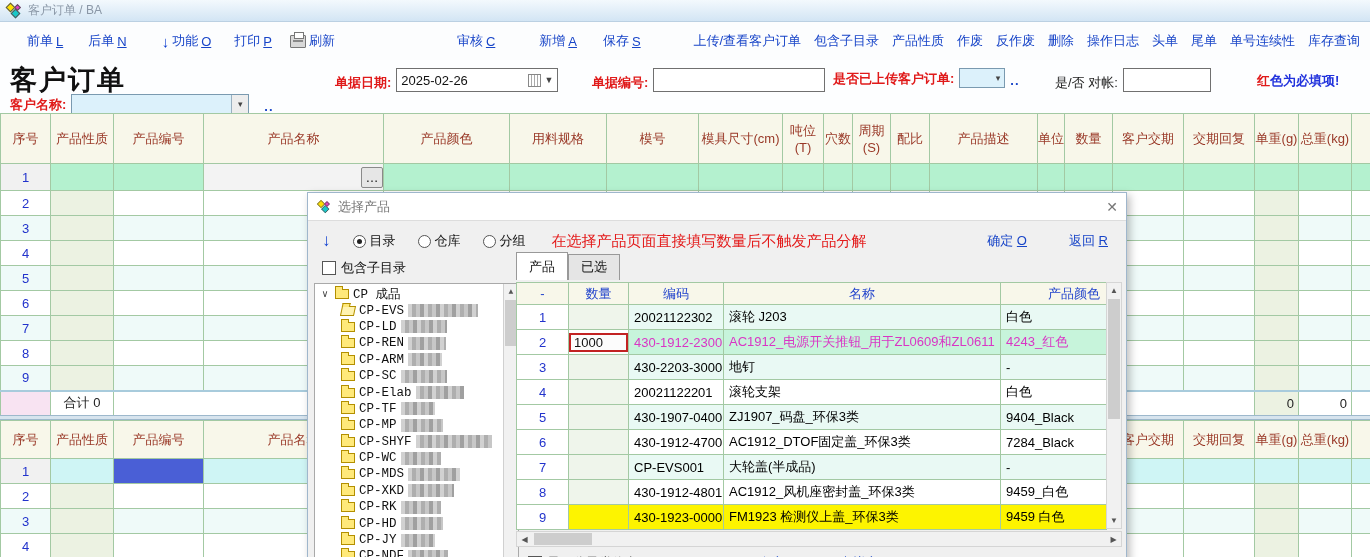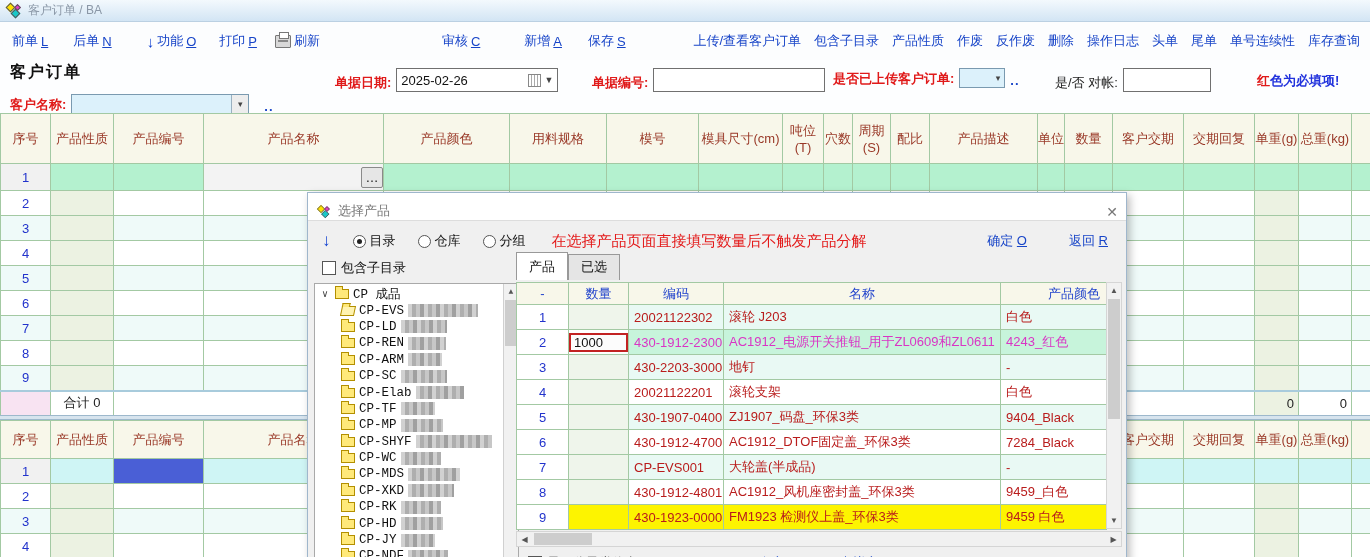--- a/index.html
+++ b/index.html
@@ -23,21 +23,21 @@
   .tbi u { text-decoration:underline; }
   .icon-down { color:#1040D0; font-weight:bold; font-size:15px; }
   .printer { position:relative; width:16px; height:13px; background:#D8D8D8; border:1px solid #777; border-radius:1px; display:inline-block; }
   .printer::before { content:""; position:absolute; left:3px; top:-4px; width:8px; height:5px; background:#FFF; border:1px solid #777; }
   .printer::after { content:""; position:absolute; left:2px; top:4px; width:10px; height:2px; background:#888; }
   .tb-right { margin-left:auto; display:flex; gap:13px; }
 
   
   .formarea { position:absolute; left:0; top:60px; width:1370px; height:53px; background:#FDFEFF; }
   .doc-title { position:absolute; left:10px; top:2px; font-family:"Liberation Serif","DejaVu Serif",serif;
-    font-size:16px; font-weight:bold; color:#111; letter-spacing:2px; }
+    font-size:27px; font-weight:bold; color:#111; letter-spacing:2px; }
   .rlabel { color:#E01A1A; font-weight:700; }
   .blabel { color:#222; }
   .fgroup { position:absolute; display:flex; align-items:flex-end; gap:5px; }
   .inputbox { border:1px solid #707070; background:#FFF; height:24px; display:flex; align-items:center;
     padding:0 4px; font-size:13px; color:#111; }
   .datebox { width:162px; justify-content:space-between; }
   .cal { position:relative; width:13px; height:13px; border:1px solid #888; background:
     repeating-linear-gradient(90deg,#FFF 0 2px,#AAA 2px 3px), repeating-linear-gradient(0deg,#FFF 0 2px,#AAA 2px 3px); }
   .arr { color:#444; font-size:9px; }
   .combo { background:#DCF1FB; border:1px solid #7A9AB0; height:20px; display:flex; align-items:center; justify-content:flex-end; }
@@ -82,21 +82,21 @@
   .t2 tr.odd  > td { background:#EFFAF9; }
   .t2 tr > td.c-nat { background:#ECF2E2; }
   .t2 tr > td.c-wg  { background:#ECF2E2; }
   .t2 tr.rowsel > td { background:#CFF5F5; }
   .t2 tr.rowsel > td.c-num { background:#F1F1F1; }
   .t2 tr.rowsel > td.cellsel { background:#4A5FD6; }
 
   
   .dialog { position:absolute; left:307px; top:192px; width:820px; height:384px; background:#F0F0F0;
     border:1px solid #9FB6CC; box-shadow:3px 3px 8px rgba(0,0,0,.25); }
-  .dlg-title { height:28px; background:#FFF; border-bottom:1px solid #DDD; display:flex; align-items:flex-end;
+  .dlg-title { height:28px; background:#FFF; border-bottom:1px solid #DDD; display:flex; align-items:center;
     padding:0 8px; gap:6px; color:#777; font-size:13px; }
   .dlg-close { margin-left:auto; color:#777; font-size:14px; cursor:pointer; }
   .dlg-controls { position:absolute; left:14px; top:36px; right:8px; height:24px; display:flex; align-items:center; }
   .radio { width:13px; height:13px; border:1px solid #555; border-radius:50%; background:#FFF; display:inline-block;
     position:relative; margin-right:4px; vertical-align:-2px; }
   .radio.on::after { content:""; position:absolute; left:3px; top:3px; width:5px; height:5px; border-radius:50%; background:#222; }
   .radio-item { display:flex; align-items:center; margin-left:22px; color:#111; cursor:pointer; }
   .dlg-notice { color:#E31B1B; font-size:15px; margin-left:26px; }
   .dlg-btns { margin-left:auto; display:flex; gap:42px; padding-right:10px; }
   .dlg-btns .lnk { color:#1845C8; cursor:pointer; }
@@ -133,21 +133,21 @@
   .dgrid tr.dodd  > td { background:#E9F9F4; }
   .dgrid tr.deven > td { background:#FFFFFF; }
   .dgrid tr.sel2  > td { background:#C7F4DB; }
   .dgrid tr.hl    > td { background:#FDF400; }
   .dgrid tr > td.d-num { background:#FFF; color:#2233CC; text-align:center; }
   .dgrid tr > td.d-qty { background:#EFF5EB; }
   .dgrid tr.hl > td.d-qty { background:#FDF400; }
   .dgrid td.d-qty.edit { background:#FFF; padding:0; }
   .qtybox { display:none; }
   .d-qty.edit .qtybox { display:flex; align-items:center; width:100%; height:100%; border:2px solid #C22222; background:#FCFCFC; padding:0 3px; color:#111; }
-  .dgrid td.d-code, .dgrid td.d-name, .dgrid td.d-color { padding-left:5px; color:#b91c1c; }
+  .dgrid td.d-code, .dgrid td.d-name, .dgrid td.d-color { padding-left:5px; color:#000000; }
   .dgrid tr.sel2 td.d-code, .dgrid tr.sel2 td.d-name, .dgrid tr.sel2 td.d-color { color:#D935C5; }
   .vscroll { position:absolute; left:798px; top:89px; width:16px; height:247px; background:#F1F1F1; border:1px solid #D5D5D5; }
   .vthumb { position:absolute; left:1px; right:1px; top:16px; height:120px; background:#CDCDCD; }
   .sb-bottom { position:absolute; bottom:0; left:0; right:0; }
   .hscroll { position:absolute; left:208px; top:338px; width:606px; height:16px; background:#F1F1F1; border:1px solid #D5D5D5;
     display:flex; align-items:center; }
   .hthumb { width:58px; height:12px; background:#CDCDCD; margin-left:2px; }
   .hscroll .sb-btn { width:15px; height:14px; }
   .hscroll .spacer { flex:1; }
   .dlg-bottom { position:absolute; left:208px; top:358px; width:606px; height:24px; display:flex; align-items:center; color:#111; }
@@ -161,21 +161,21 @@
   <div class="titlebar">
     <span class="logo">
         <i class="d1"></i>
         <i class="d2"></i>
         <i class="d3"></i>
       </span>
     <span>客户订单 / BA</span>
   </div>
 
   <div class="toolbar">
-    <span class="tbi" style="margin-left:2px">
+    <span class="tbi" style="margin-left:17px">
         <span>前单</span>
         <u>L</u>
       </span>
     <span class="tbi" style="margin-left:25px">
         <span>后单</span>
         <u>N</u>
       </span>
     <span class="tbi" style="margin-left:35px">
         <span class="icon-down">↓</span>
         <span>功能</span>

